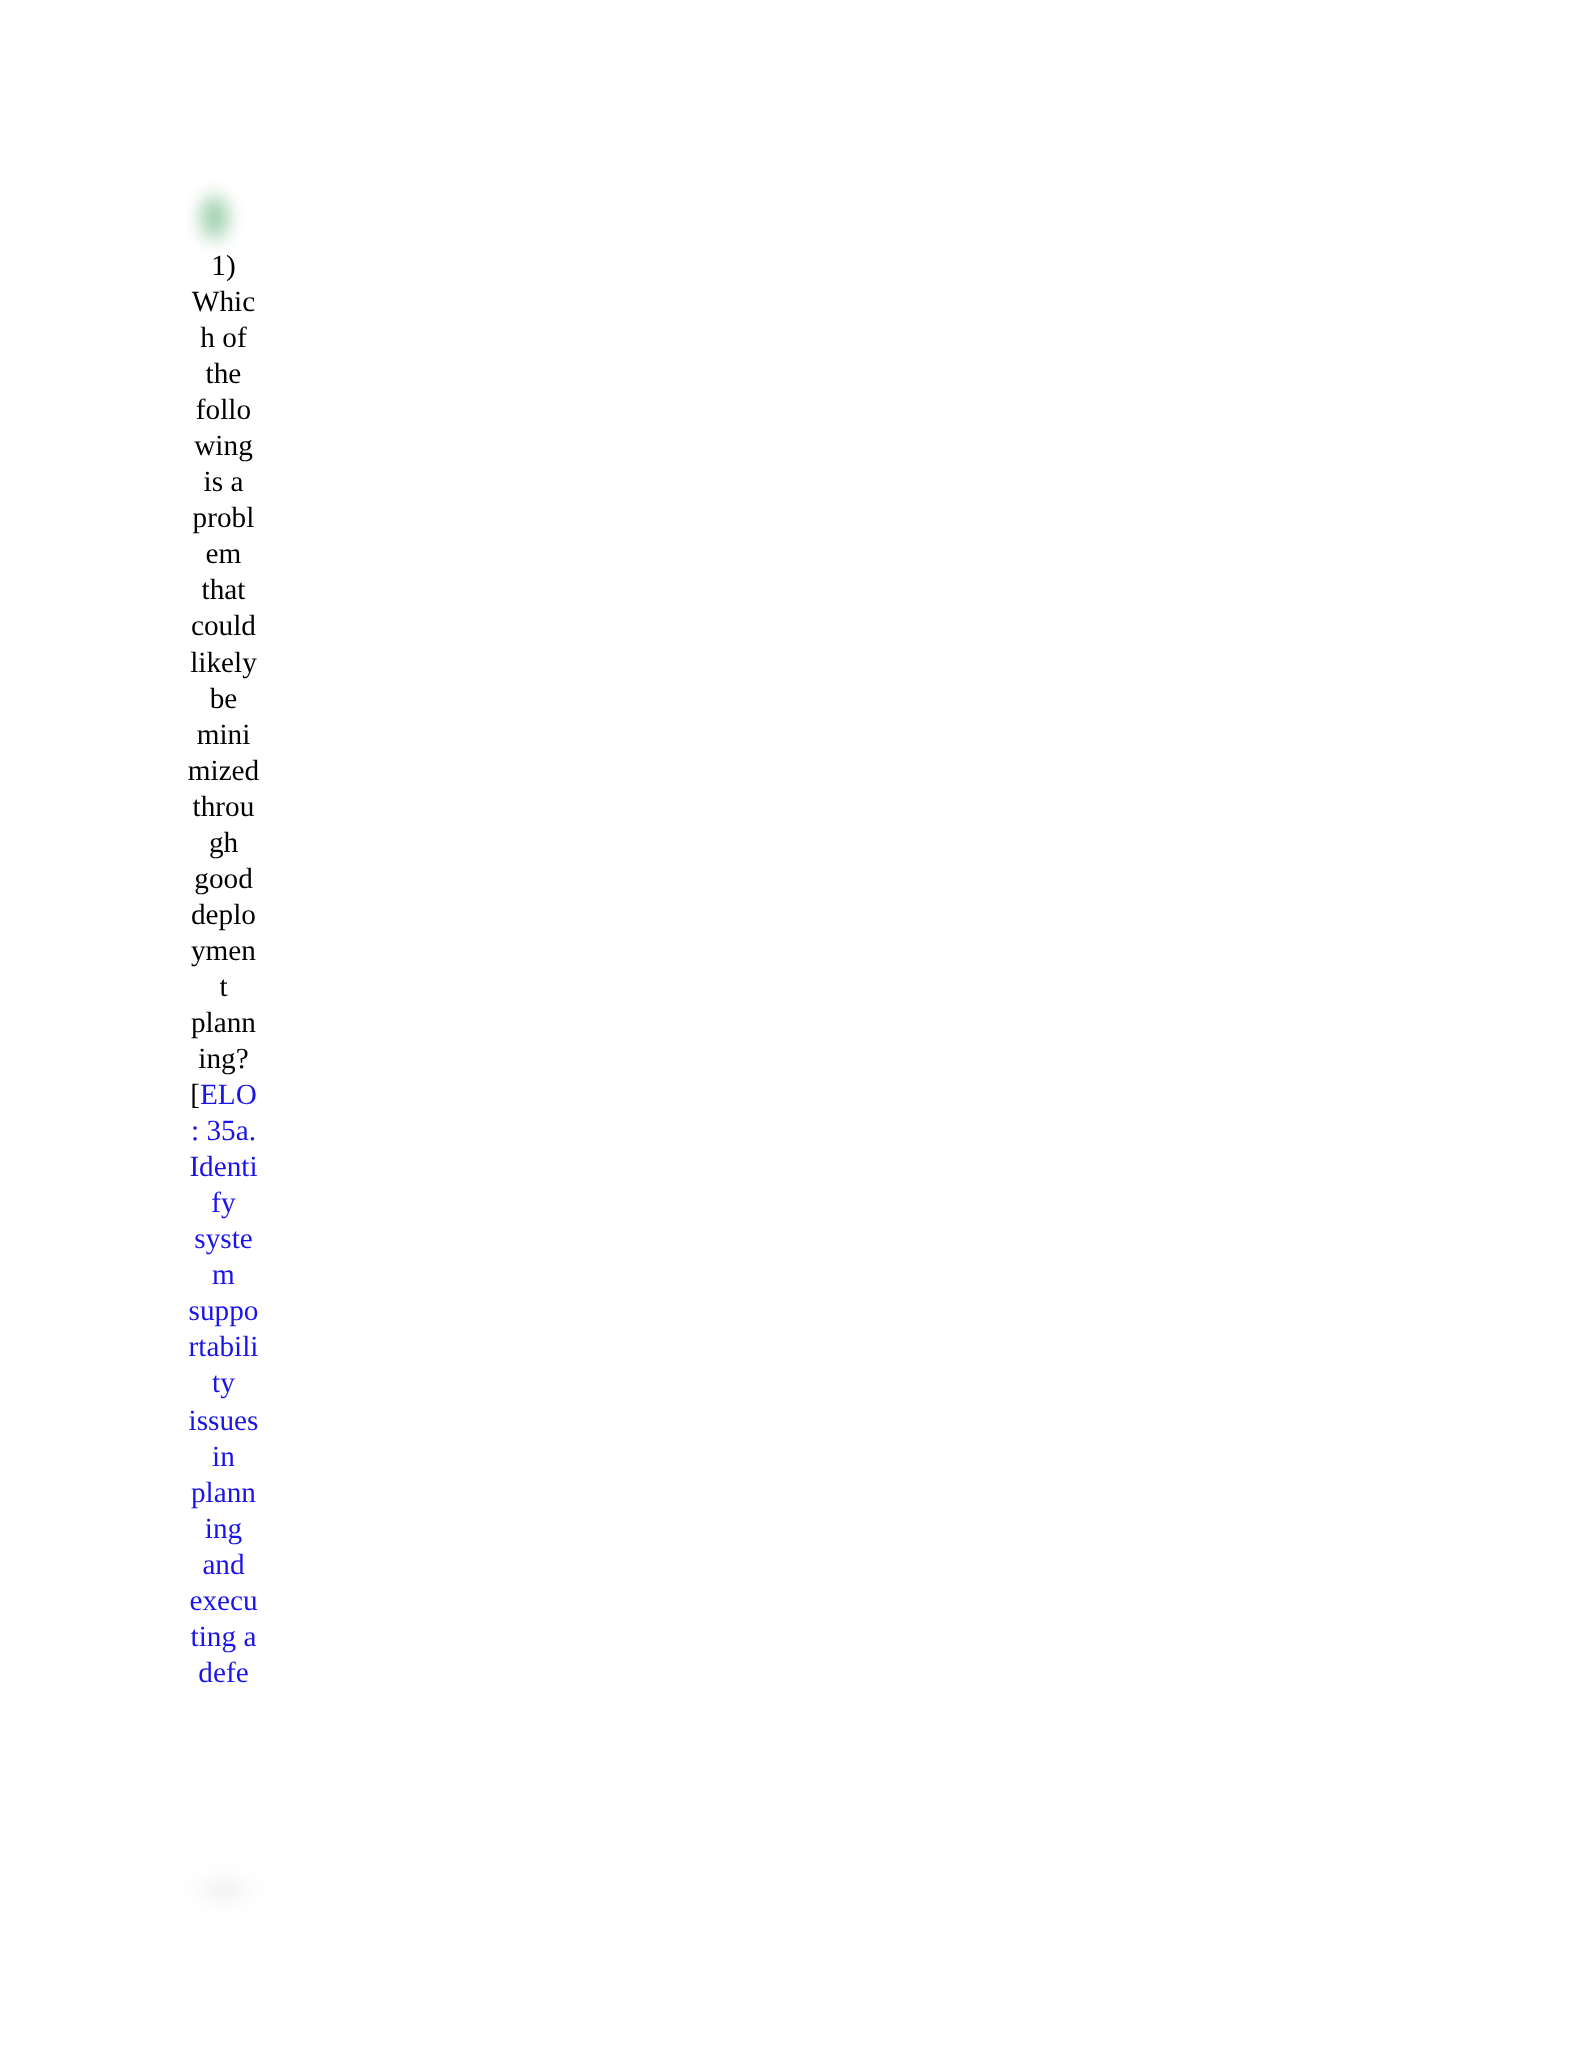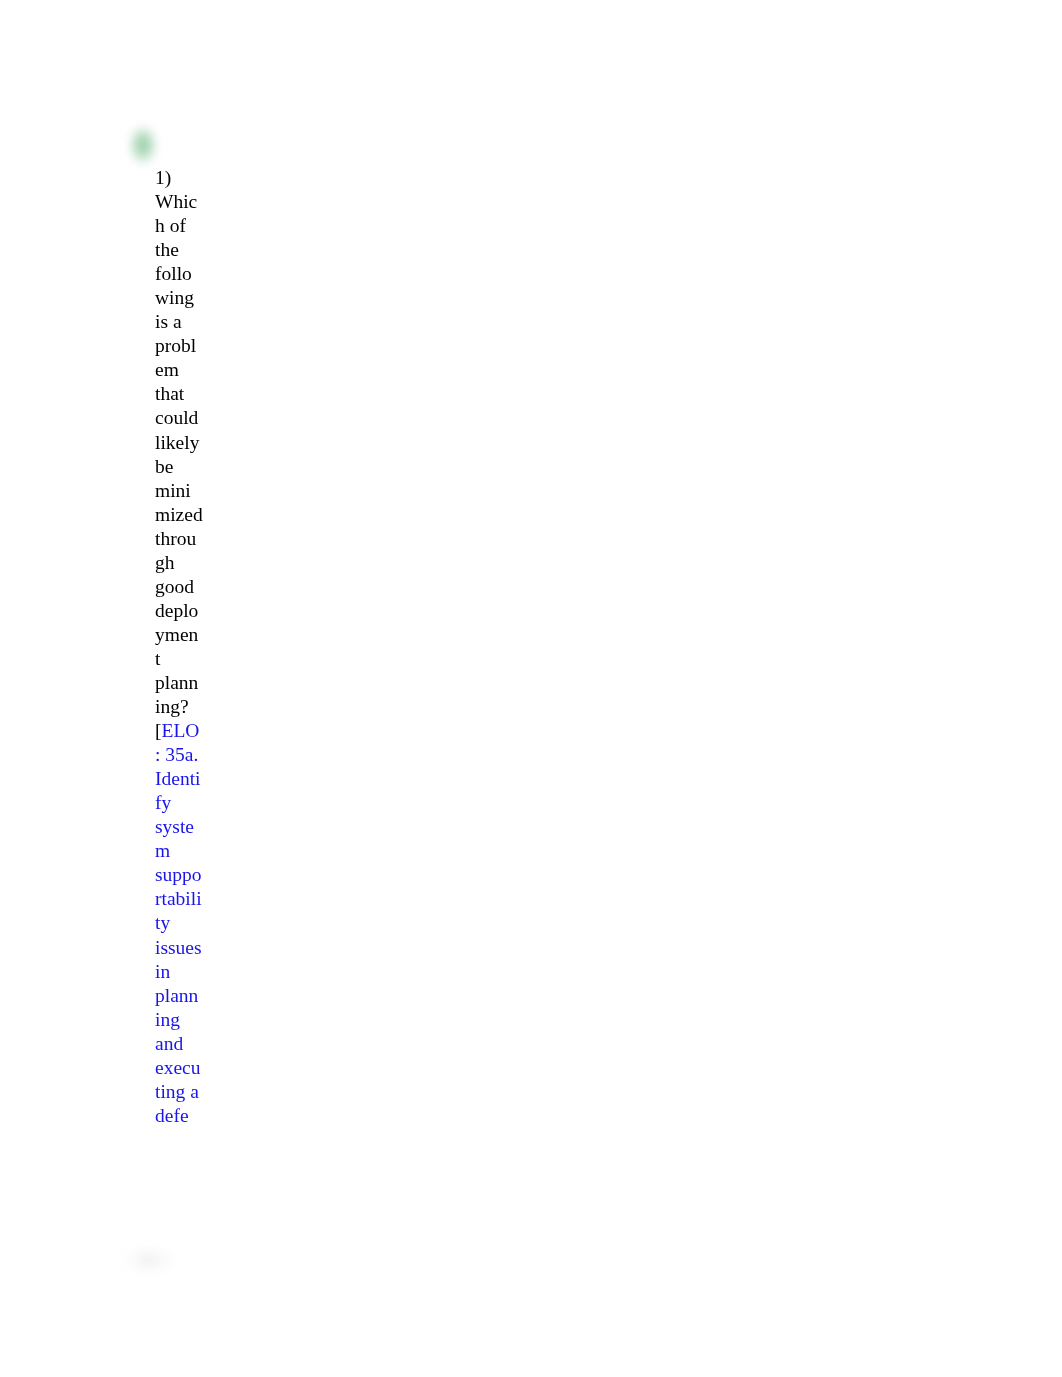--- a/index.html
+++ b/index.html
@@ -49,26 +49,25 @@
 
   
   .text-column {
     position: absolute;
     left: 125px;
     top: 166px;
     width: 48px;
     font-size: 19.5px;
     line-height: 24.05px;
     color: #000000;
-    text-align: left;
+    text-align: center;
     word-break: break-word;
     overflow-wrap: break-word;
     hyphens: none;
     white-space: normal;
-    margin-left: 30px;
   }
 
   .q-body {
     color: #000000;
     display: inline;
   }
 
   .bracket-open {
     color: #000000;
     display: inline;

